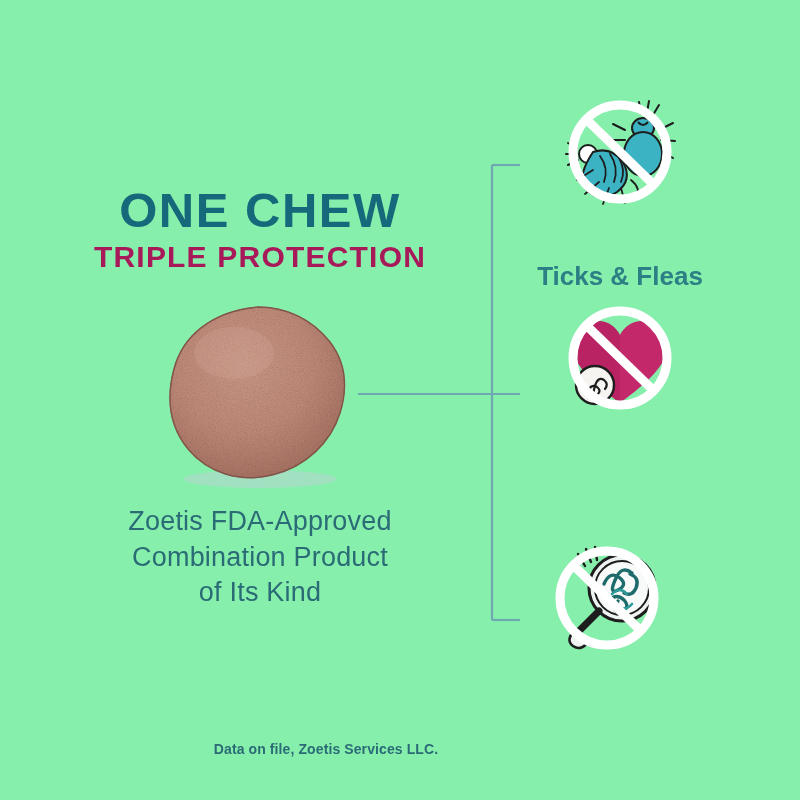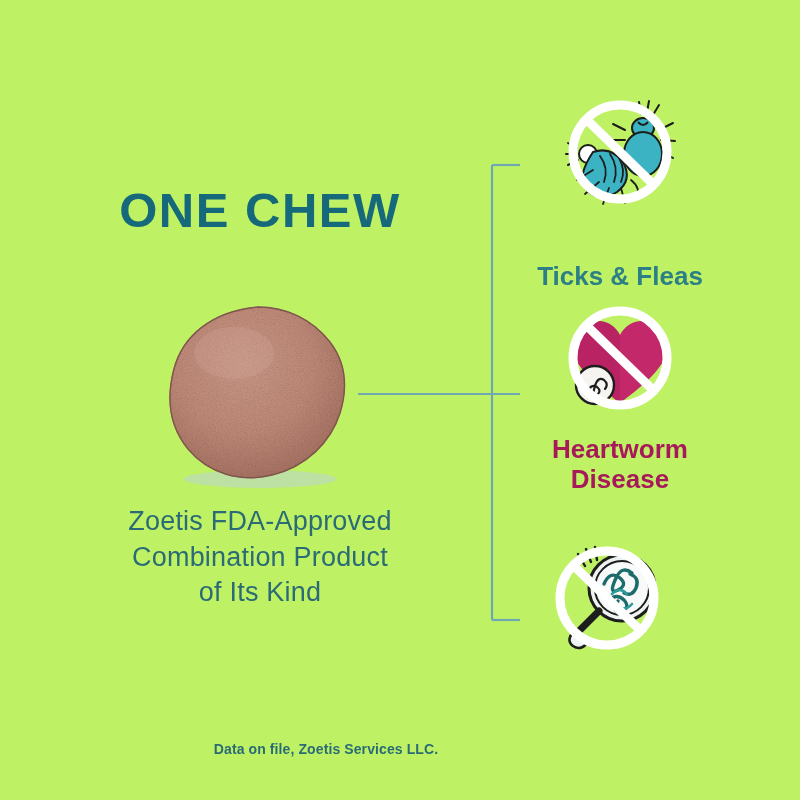--- a/index.html
+++ b/index.html
@@ -11,21 +11,21 @@
     height: 800px;
     background: #d2e4e5;
     font-family: "Liberation Sans", sans-serif;
     overflow: hidden;
     position: relative;
   }
   #canvas {
     position: relative;
     width: 800px;
     height: 800px;
-    background: #bef264;
+    background: #86efac;
   }
 
   
   .headline {
     position: absolute;
     left: 0;
     top: 186px;
     width: 520px;
     text-align: center;
     font-size: 49px;
@@ -115,20 +115,21 @@
     color: #2b6b76;
     letter-spacing: 0.1px;
   }
 </style>
 </head>
 <body>
 
 <div id="canvas">
 
   <div class="headline">ONE CHEW</div>
+  <div class="subhead">TRIPLE PROTECTION</div>
 
   <div class="chew-wrap">
     <svg width="200" height="185" viewBox="0 0 200 185">
       <defs>
         <radialGradient id="chewGrad" cx="42%" cy="34%" r="72%">
           <stop offset="0%" stop-color="#cf9c8a"></stop>
           <stop offset="55%" stop-color="#c38c7b"></stop>
           <stop offset="100%" stop-color="#a87262"></stop>
         </radialGradient>
         <filter id="speckle" x="-10%" y="-10%" width="125%" height="125%">
@@ -226,24 +227,20 @@
                  C112 62 92 80 65 100 Z" fill="#c2286a"></path>
         <path d="M65 100 C38 80 18 62 18 44 C18 28 30 18 43 18 C53 18 61 24 65 32 L65 100 Z" fill="#a81a56" opacity="0.35"></path>
 
         <circle cx="40" cy="82" r="19" fill="#f6f4f0" stroke="#1d1d1d" stroke-width="2.4"></circle>
         <path d="M32 90 q4 -10 10 -6 q5 4 0 8 q-6 4 -2 -9 q3 -10 9 -6 q5 4 1 9" fill="none" stroke="#1d1d1d" stroke-width="2.2" stroke-linecap="round"></path>
 
         <circle cx="65" cy="55" r="47" fill="none" stroke="#ffffff" stroke-width="9"></circle>
         <line x1="31" y1="22" x2="99" y2="88" stroke="#ffffff" stroke-width="9"></line>
       </svg>
     </div>
-    <div class="label">
-      <div>Heartworm</div>
-      <div>Disease</div>
-    </div>
   </div>
 
   <div class="feature teal" id="feature-worms">
     <div class="icon-box">
       <svg width="130" height="125" viewBox="0 0 130 125">
 
         <g stroke="#1d1d1d" stroke-width="2.4" stroke-linecap="round">
           <line x1="36" y1="14" x2="43" y2="26"></line>
           <line x1="44" y1="9" x2="49" y2="22"></line>
           <line x1="53" y1="7" x2="55" y2="20"></line>

